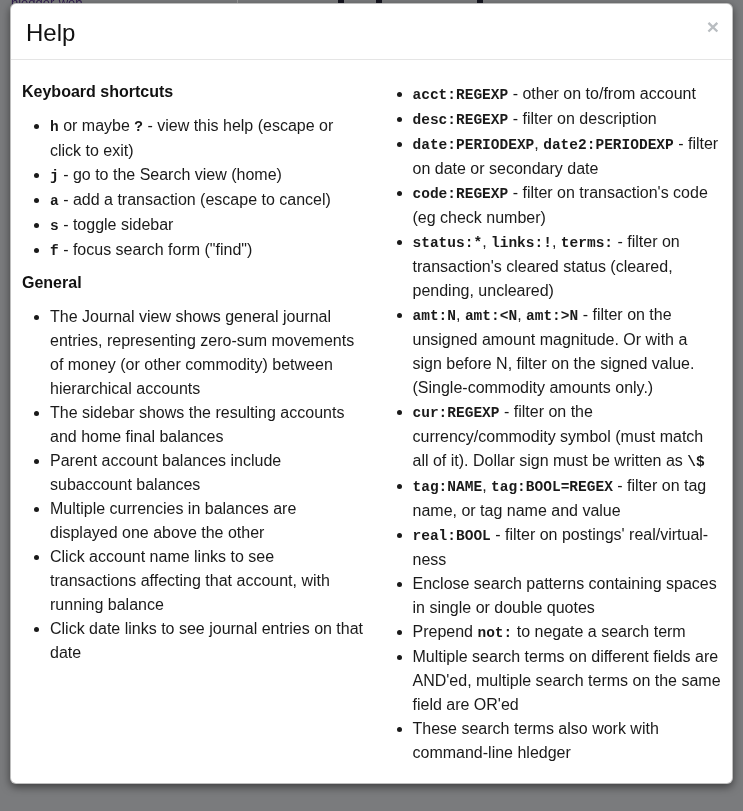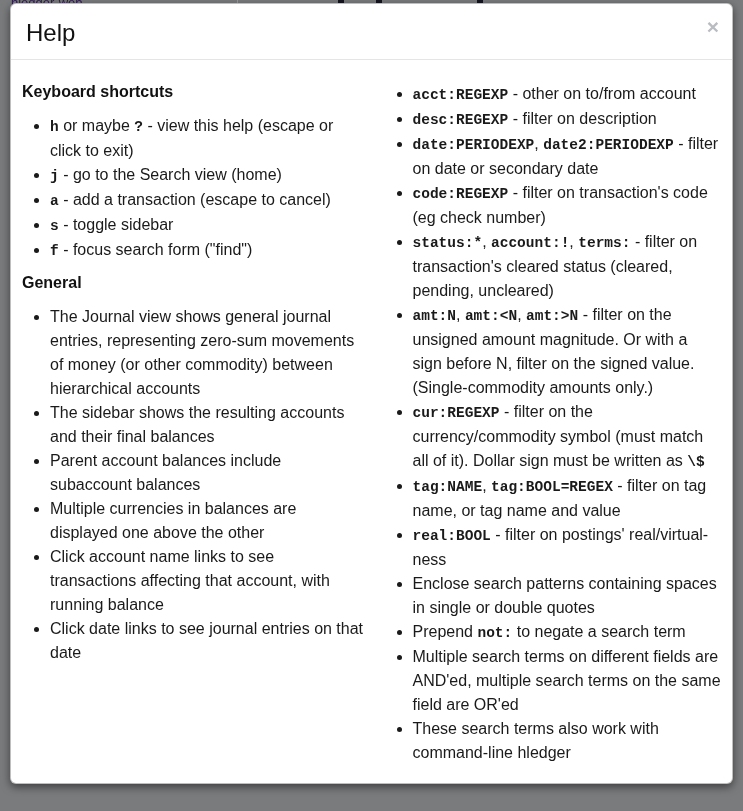--- a/index.html
+++ b/index.html
@@ -109,36 +109,36 @@
             <li><code>j</code><span> - go to the Search view (home)</span></li>
             <li><code>a</code><span> - add a transaction (escape to cancel)</span></li>
             <li><code>s</code><span> - toggle sidebar</span></li>
             <li><code>f</code><span> - focus search form ("find")</span></li>
           </ul>
       </div>
       <div class="help-section">
         <h4>General</h4>
         <ul>
             <li><span>The Journal view shows general journal entries, representing zero-sum movements of money (or other commodity) between hierarchical accounts</span></li>
-            <li><span>The sidebar shows the resulting accounts and their final balances</span></li>
+            <li><span>The sidebar shows the resulting accounts and home final balances</span></li>
             <li><span>Parent account balances include subaccount balances</span></li>
             <li><span>Multiple currencies in balances are displayed one above the other</span></li>
             <li><span>Click account name links to see transactions affecting that account, with running balance</span></li>
             <li><span>Click date links to see journal entries on that date</span></li>
           </ul>
       </div>
     </div>
     <div class="col col-right">
       <div class="help-section">
         <ul>
             <li><code>acct:REGEXP</code><span> - other on to/from account</span></li>
             <li><code>desc:REGEXP</code><span> - filter on description</span></li>
             <li><code>date:PERIODEXP</code><span>, </span><code>date2:PERIODEXP</code><span> - filter on date or secondary date</span></li>
             <li><code>code:REGEXP</code><span> - filter on transaction's code (eg check number)</span></li>
-            <li><code>status:*</code><span>, </span><code>account:!</code><span>, </span><code>terms:</code><span> - filter on transaction's cleared status (cleared, pending, uncleared)</span></li>
+            <li><code>status:*</code><span>, </span><code>links:!</code><span>, </span><code>terms:</code><span> - filter on transaction's cleared status (cleared, pending, uncleared)</span></li>
             <li><code>amt:N</code><span>, </span><code>amt:&lt;N</code><span>, </span><code>amt:&gt;N</code><span> - filter on the unsigned amount magnitude. Or with a sign before N, filter on the signed value. (Single-commodity amounts only.)</span></li>
             <li><code>cur:REGEXP</code><span> - filter on the currency/commodity symbol (must match all of it). Dollar sign must be written as </span><code>\$</code></li>
             <li><code>tag:NAME</code><span>, </span><code>tag:BOOL=REGEX</code><span> - filter on tag name, or tag name and value</span></li>
             <li><code>real:BOOL</code><span> - filter on postings' real/virtual-ness</span></li>
             <li><span>Enclose search patterns containing spaces in single or double quotes</span></li>
             <li><span>Prepend </span><code>not:</code><span> to negate a search term</span></li>
             <li><span>Multiple search terms on different fields are AND'ed, multiple search terms on the same field are OR'ed</span></li>
             <li><span>These search terms also work with command-line hledger</span></li>
           </ul>
       </div>

